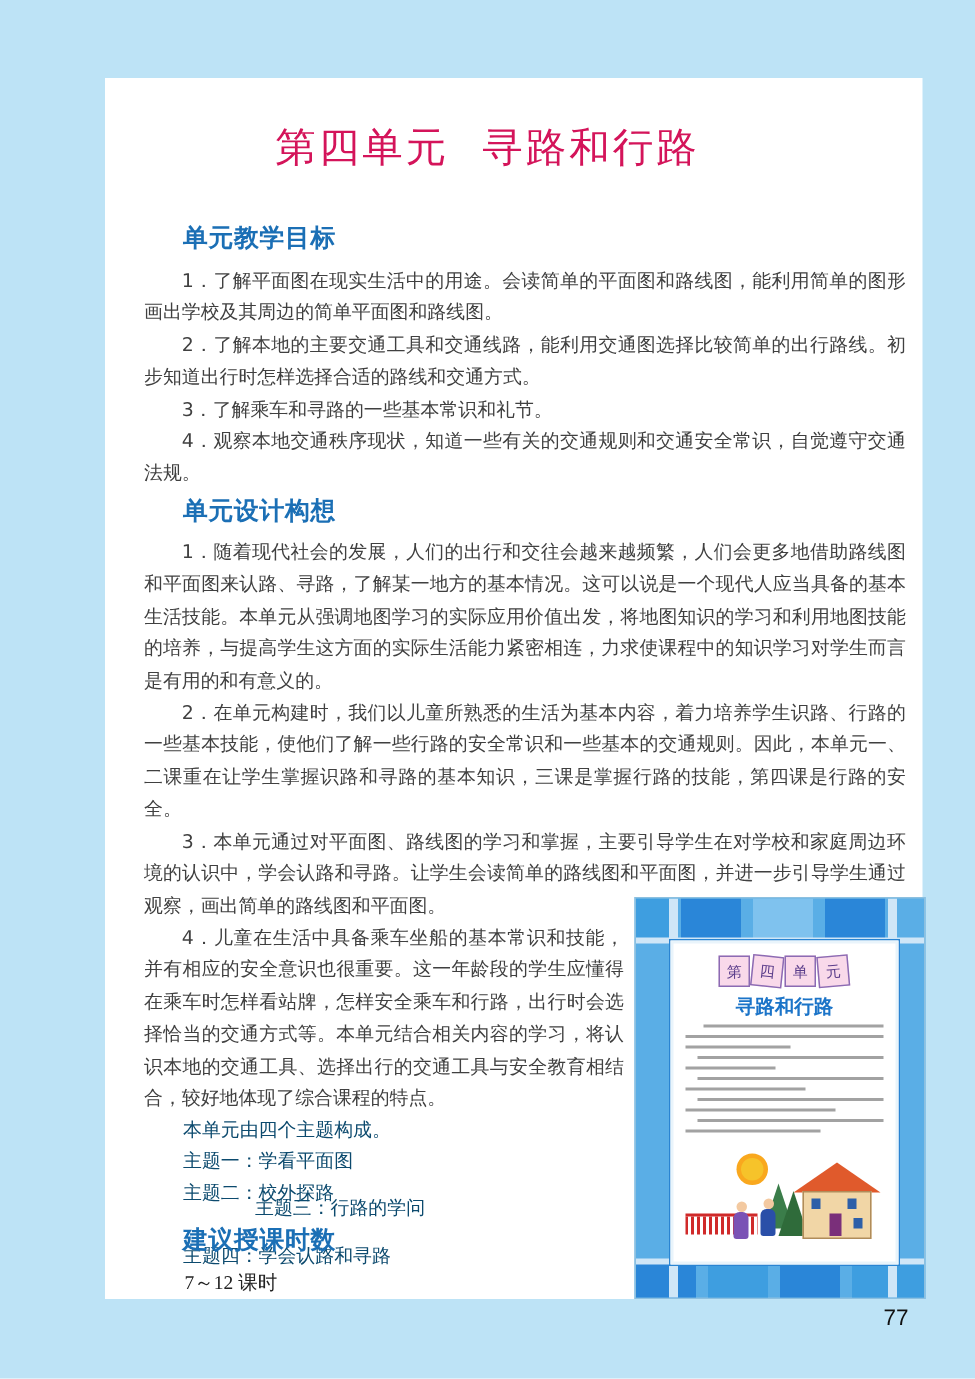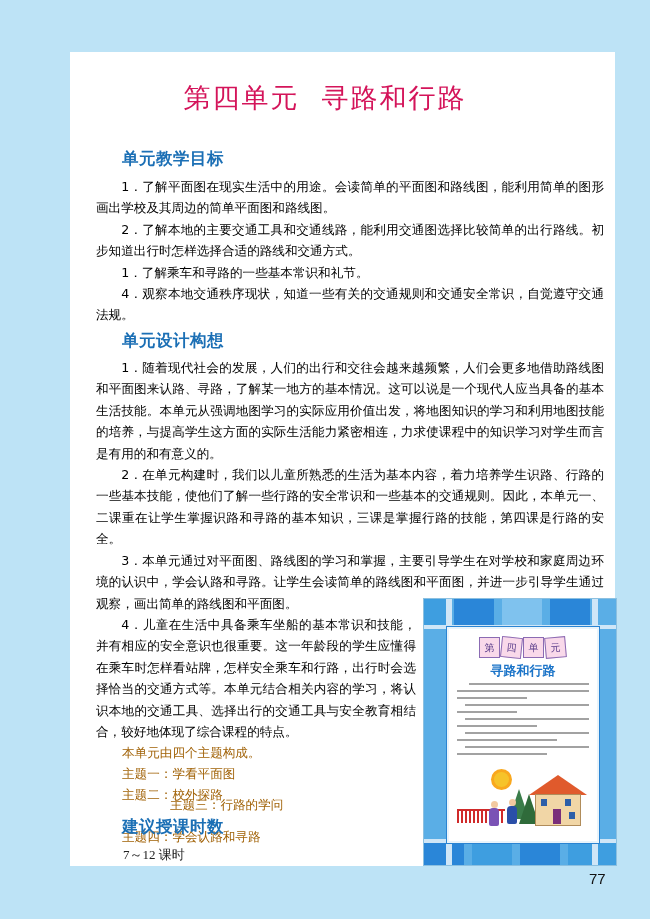--- a/index.html
+++ b/index.html
@@ -32,32 +32,32 @@
     color: #1b6fb5;
     font-size: 16.5px;
     font-weight: bold;
     font-family: "DejaVu Sans", sans-serif;
     letter-spacing: 0.5px;
   }
   .para {
     position: absolute;
     left: 96px;
     width: 508px;
-    color: #000000;
+    color: #404040;
     font-size: 12.6px;
     line-height: 21.4px;
     text-align: justify;
     text-indent: 2em;
     font-family: "DejaVu Sans", sans-serif;
   }
   .para.narrow { width: 320px; }
   .plain {
     position: absolute;
     left: 122px;
-    color: #a16207;
+    color: #0c4a6e;
     font-size: 12.6px;
     line-height: 21.4px;
     font-family: "DejaVu Sans", sans-serif;
   }
   .hours {
     position: absolute;
     left: 123px; top: 846px;
     color: #222;
     font-size: 13px;
     font-family: "Liberation Serif", serif;
@@ -137,21 +137,21 @@
 
 <div class="card"></div>
 
 <div class="title">
   <span>第四单元</span><span class="gap"></span><span>寻路和行路</span>
 </div>
 
 <div class="h2" style="top:148px;">单元教学目标</div>
 <div class="para" style="top:176px;">1．了解平面图在现实生活中的用途。会读简单的平面图和路线图，能利用简单的图形画出学校及其周边的简单平面图和路线图。</div>
 <div class="para" style="top:219px;">2．了解本地的主要交通工具和交通线路，能利用交通图选择比较简单的出行路线。初步知道出行时怎样选择合适的路线和交通方式。</div>
-<div class="para" style="top:262px;">1．了解乘车和寻路的一些基本常识和礼节。</div>
+<div class="para" style="top:262px;">3．了解乘车和寻路的一些基本常识和礼节。</div>
 <div class="para" style="top:283px;">4．观察本地交通秩序现状，知道一些有关的交通规则和交通安全常识，自觉遵守交通法规。</div>
 
 <div class="h2" style="top:330px;">单元设计构想</div>
 <div class="para" style="top:357px;">1．随着现代社会的发展，人们的出行和交往会越来越频繁，人们会更多地借助路线图和平面图来认路、寻路，了解某一地方的基本情况。这可以说是一个现代人应当具备的基本生活技能。本单元从强调地图学习的实际应用价值出发，将地图知识的学习和利用地图技能的培养，与提高学生这方面的实际生活能力紧密相连，力求使课程中的知识学习对学生而言是有用的和有意义的。</div>
 <div class="para" style="top:464px;">2．在单元构建时，我们以儿童所熟悉的生活为基本内容，着力培养学生识路、行路的一些基本技能，使他们了解一些行路的安全常识和一些基本的交通规则。因此，本单元一、二课重在让学生掌握识路和寻路的基本知识，三课是掌握行路的技能，第四课是行路的安全。</div>
 <div class="para" style="top:550px;">3．本单元通过对平面图、路线图的学习和掌握，主要引导学生在对学校和家庭周边环境的认识中，学会认路和寻路。让学生会读简单的路线图和平面图，并进一步引导学生通过观察，画出简单的路线图和平面图。</div>
 <div class="para narrow" style="top:614px;">4．儿童在生活中具备乘车坐船的基本常识和技能，并有相应的安全意识也很重要。这一年龄段的学生应懂得在乘车时怎样看站牌，怎样安全乘车和行路，出行时会选择恰当的交通方式等。本单元结合相关内容的学习，将认识本地的交通工具、选择出行的交通工具与安全教育相结合，较好地体现了综合课程的特点。</div>
 
 <div class="plain" style="top:742px;">本单元由四个主题构成。</div>
 <div class="plain" style="top:763px;">主题一：学看平面图</div>

